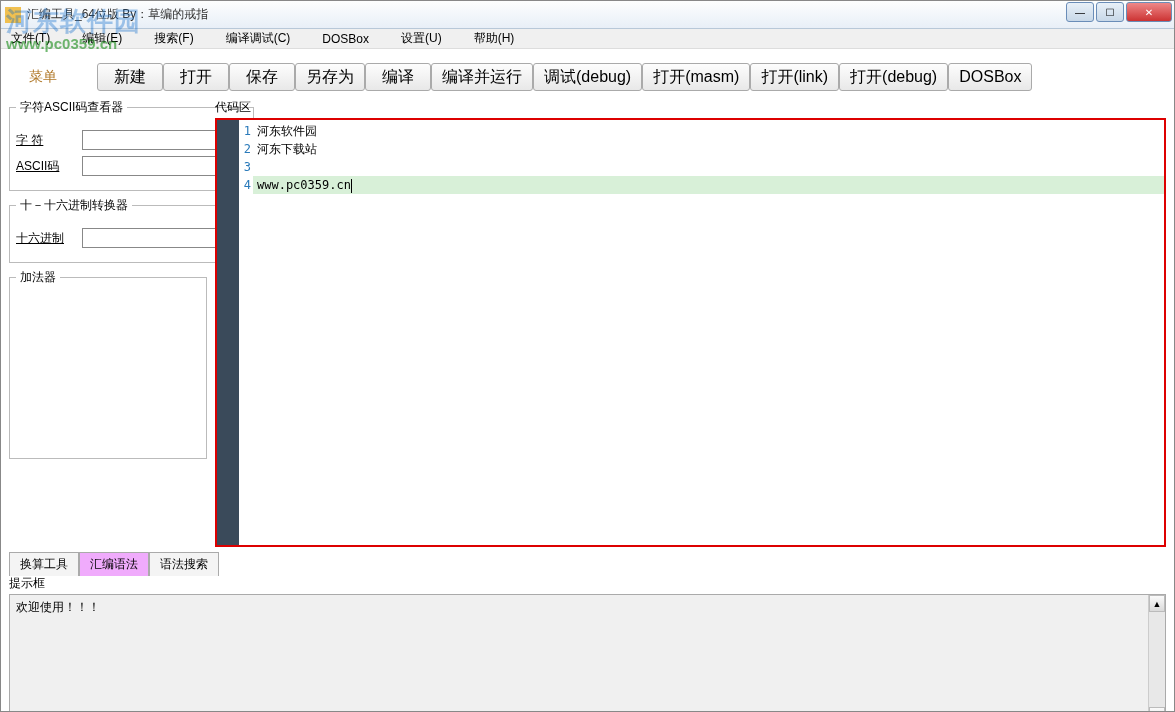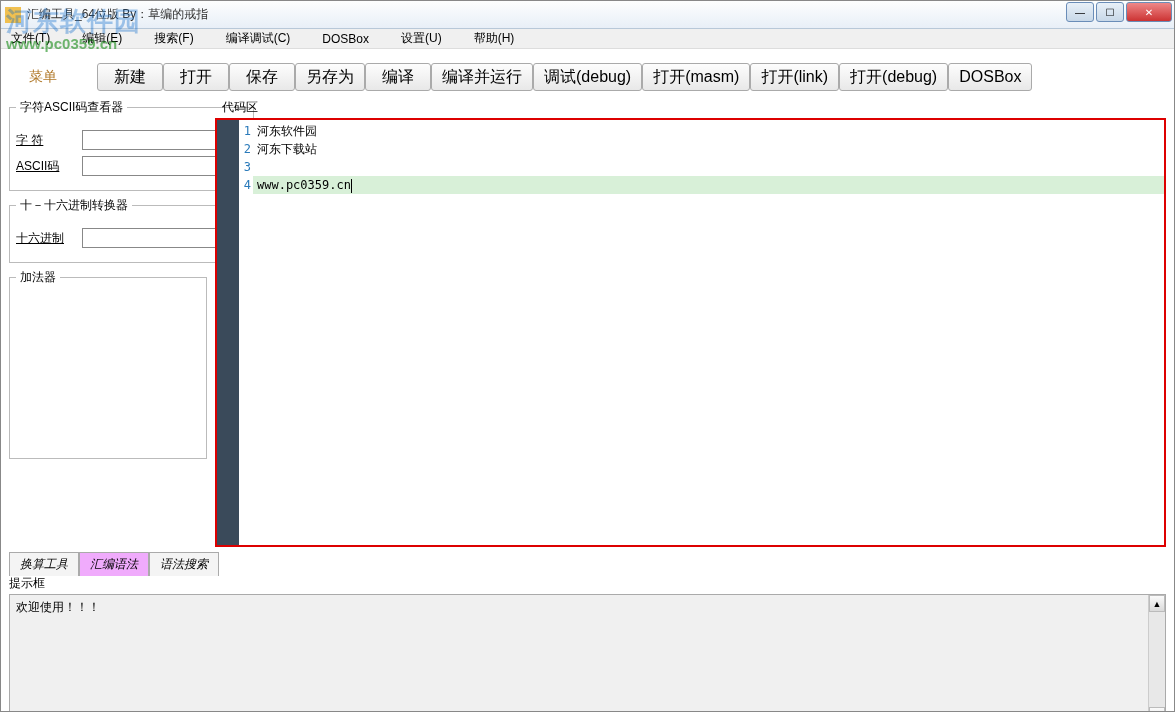--- a/index.html
+++ b/index.html
@@ -111,21 +111,21 @@
 .field-row label { width: 66px; text-decoration: underline; }
 .field-row input {
   flex: 1;
   height: 20px;
   border: 1px solid #888;
   padding: 0 4px;
   font-size: 12px;
 }
 .adder { min-height: 190px; }
 .code-section { flex: 1; margin-left: 8px; display: flex; flex-direction: column; }
-.code-label { margin-bottom: 2px; margin-left: 7px; }
+.code-label { margin-bottom: 2px; }
 .code-border {
   flex: 1;
   border: 2px solid #d00;
   display: flex;
   background: #fff;
 }
 .gutter-dark {
   width: 22px;
   background: #3a4a5a;
 }
@@ -162,21 +162,20 @@
 }
 .tab {
   padding: 3px 10px;
   border: 1px solid #aaa;
   background: #f4f4f4;
   cursor: pointer;
   font-size: 12px;
   border-bottom: none;
   position: relative;
   top: 1px;
-  font-style: italic;
 }
 .tab.active { background: #f0abfc; }
 .hint-section {
   margin: 0 8px 6px 8px;
 }
 .hint-label { font-size: 12px; margin-bottom: 2px; }
 .hint-box {
   border: 1px solid #aaa;
   height: 131px;
   background: #f0f0f0;

